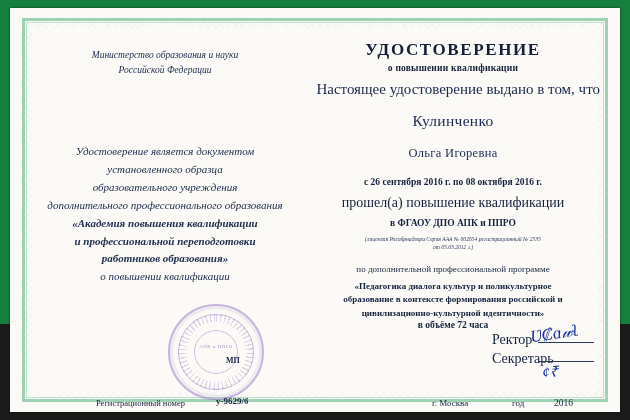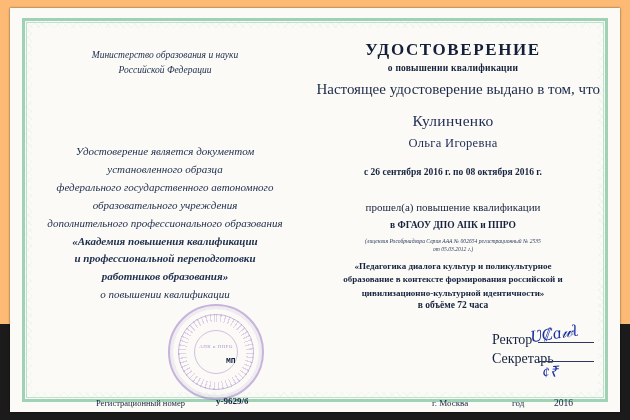--- a/index.html
+++ b/index.html
@@ -11,21 +11,21 @@
     width: 630px;
     height: 420px;
     overflow: hidden;
     font-family: "Liberation Serif", serif;
   }
 
   .page {
     position: relative;
     width: 630px;
     height: 324px;
-    background: #fdba74;
+    background: #15803d;
   }
 
   
   .sheet {
     position: absolute;
     left: 10px;
     top: 8px;
     width: 610px;
     height: 404px;
     background: #fbfaf6;
@@ -150,34 +150,34 @@
     color: #1b2a49;
     text-align: right;
   }
   .holder-last {
     margin-top: 14px;
     font-size: 15.5px;
     color: #1d2b53;
     letter-spacing: 0.3px;
   }
   .holder-first {
-    margin-top: 6px;
+    margin-top: 16px;
     font-size: 12.5px;
     color: #1d2b53;
     letter-spacing: 0.3px;
   }
   .period {
     margin-top: 16px;
     font-size: 9.5px;
     font-weight: bold;
     color: #16233f;
   }
   .passed {
-    margin-top: 24px;
-    font-size: 11px;
+    margin-top: 8px;
+    font-size: 14px;
     color: #16233f;
   }
   .org {
     margin-top: 7px;
     font-size: 9.5px;
     font-weight: bold;
     color: #16233f;
   }
   .license {
     margin-top: 7px;
@@ -293,21 +293,20 @@
   }
 
   
   .mp {
     position: absolute;
     left: 192px;
     top: 326px;
     font-size: 8px;
     font-weight: bold;
     color: #16233f;
-    font-family: Liberation Mono, monospace;
   }
 
   
   .seal {
     position: absolute;
     left: 134px;
     top: 274px;
     width: 92px;
     height: 92px;
     border-radius: 50%;
@@ -363,21 +362,20 @@
 
       <div class="col-left">
         <div class="ministry">
           <div>Министерство образования и науки</div>
           <div>Российской Федерации</div>
         </div>
 
         <div class="left-body">
           <div>Удостоверение является документом</div>
           <div>установленного образца</div>
-          <div>федерального государственного автономного</div>
           <div>образовательного учреждения</div>
           <div>дополнительного профессионального образования</div>
           <div class="strong">«Академия повышения квалификации</div>
           <div class="strong">и профессиональной переподготовки</div>
           <div class="strong">работников образования»</div>
           <div>о повышении квалификации</div>
         </div>
       </div>
 
       <div class="col-right">
@@ -391,20 +389,21 @@
 
         <div class="period">с 26 сентября 2016 г.  по 08 октября 2016 г.</div>
         <div class="passed">прошел(а) повышение квалификации</div>
         <div class="org">в ФГАОУ ДПО АПК и ППРО</div>
 
         <div class="license">
           <div>(лицензия Рособрнадзора Серия ААА № 002654 регистрационный № 2535</div>
           <div>от 05.03.2012 г.)</div>
         </div>
 
+        <div class="program-label">по дополнительной профессиональной программе</div>
         <div class="program-title">
           <div>«Педагогика диалога культур и поликультурное</div>
           <div>образование в контексте формирования российской и</div>
           <div>цивилизационно-культурной идентичности»</div>
         </div>
 
         <div class="volume">в объёме 72  часа</div>
       </div>
 
       <div class="sig-block">

